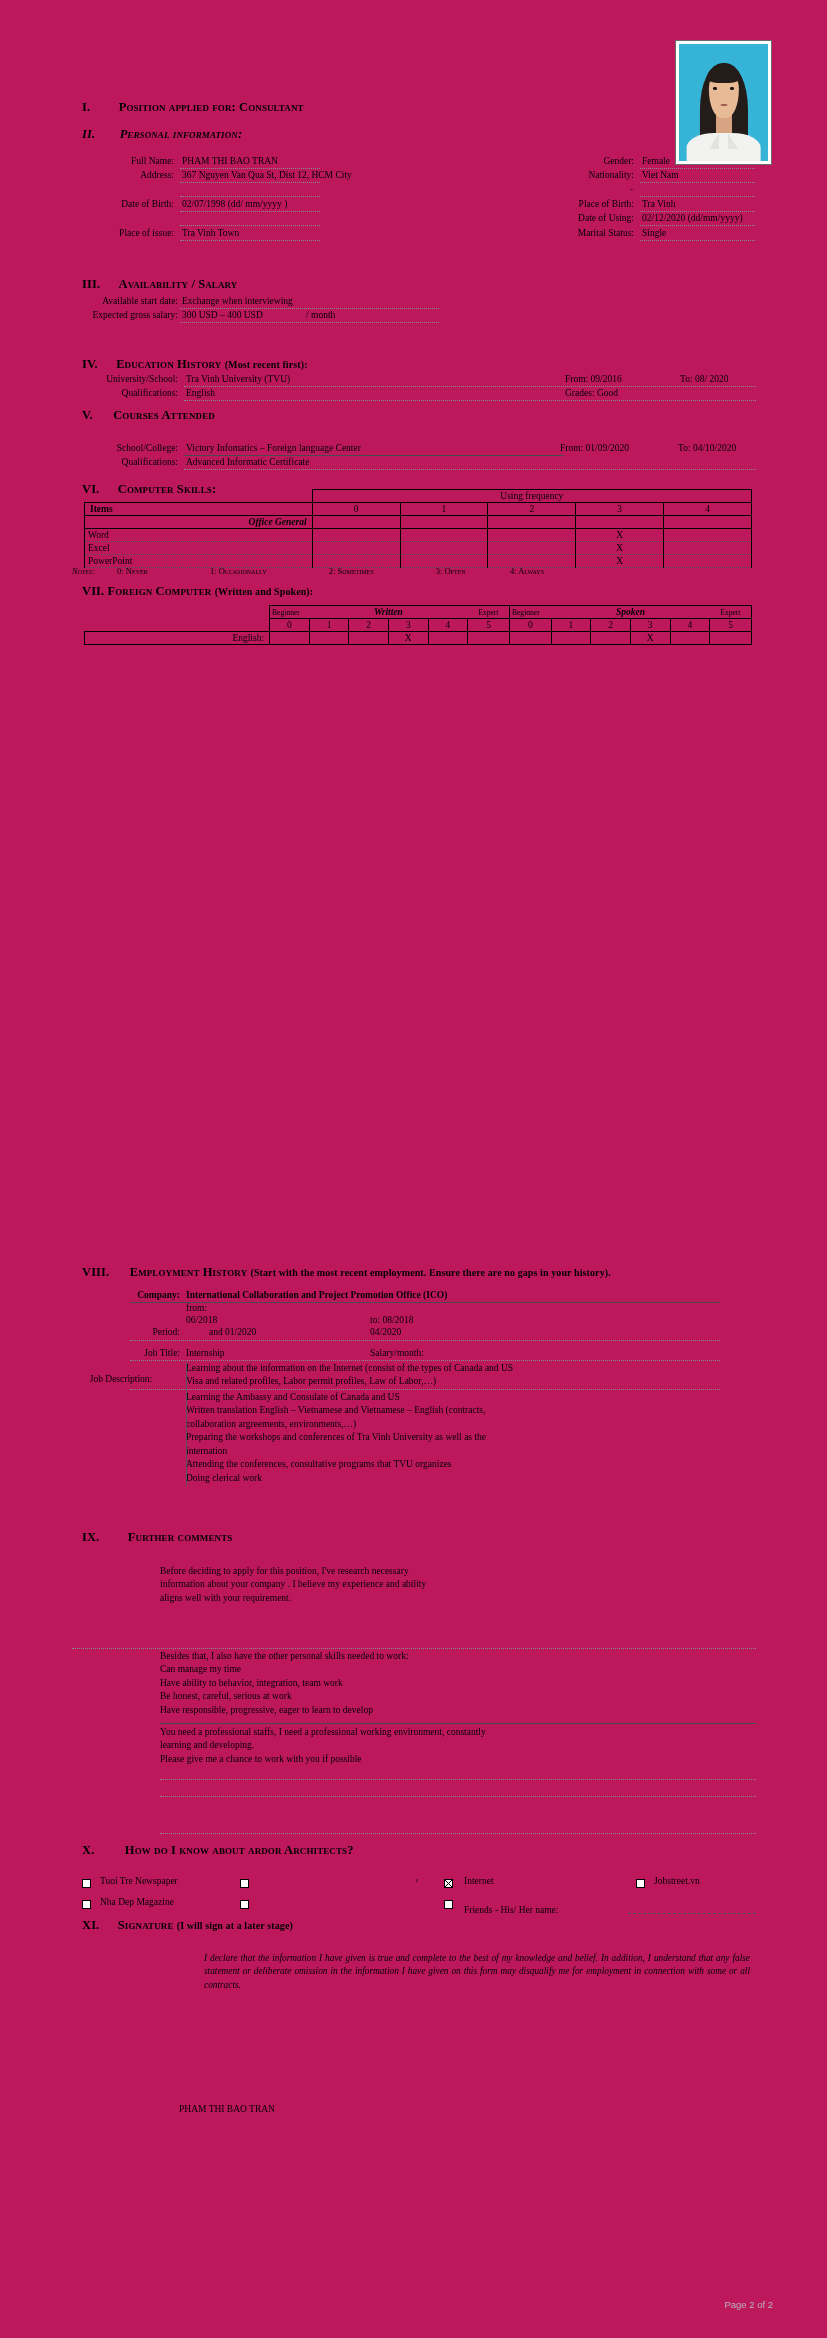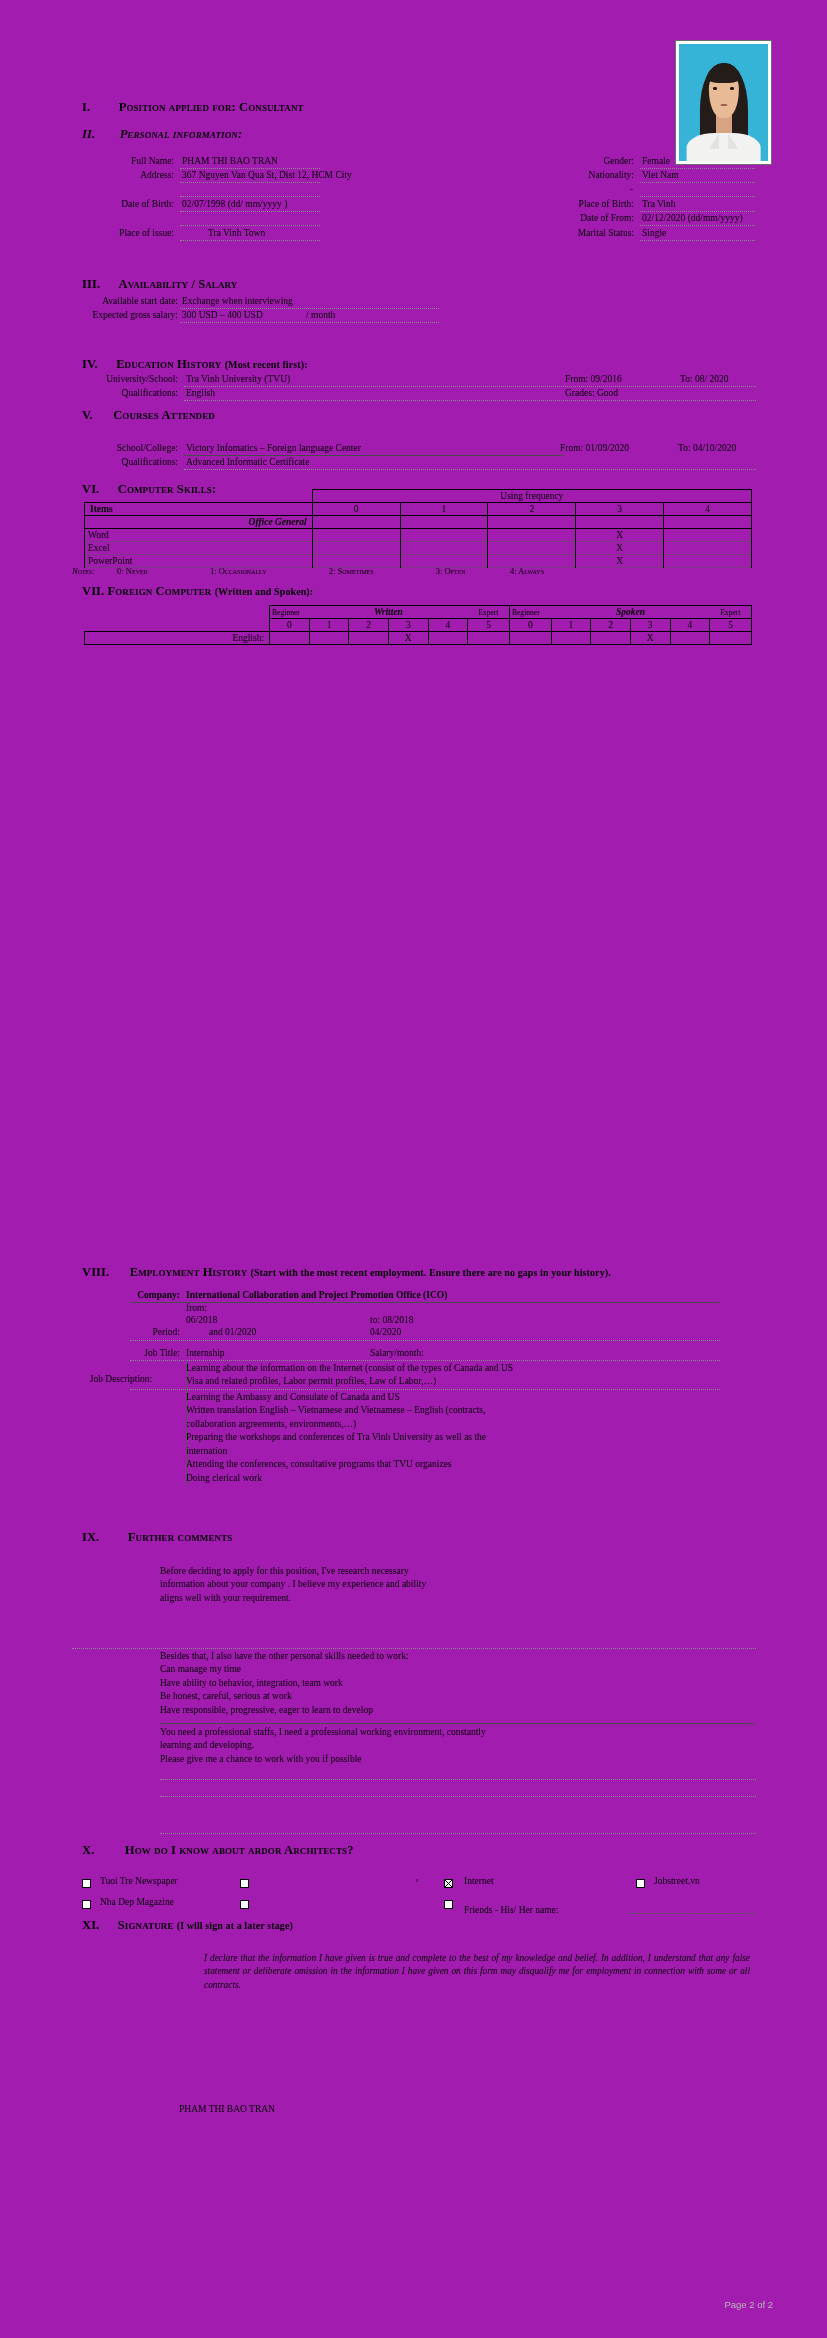--- a/index.html
+++ b/index.html
@@ -18,21 +18,21 @@
     height: 2338px;
     margin: 0 auto;
     background: #ffffff;
     overflow: hidden;
   }
   .sheet {
     position: absolute;
     left: 0; top: 0;
     width: 827px;
     height: 2338px;
-    background: #a21caf;
+    background: #be185d;
   }
   
   .photo-frame {
     position: absolute;
     left: 675px;
     top: 40px;
     width: 97px;
     height: 125px;
     border: 1px solid #6b6b6b;
     background: #ffffff;
@@ -286,39 +286,39 @@
 
     <div class="dotline" style="left:180px; top:196px; width:140px;"></div>
 
     <div class="lbl" style="left:70px; top:199px; width:104px;">Date of Birth:</div>
     <div class="val" style="left:182px; top:199px;">02/07/1998 (dd/ mm/yyyy )</div>
     <div class="dotline" style="left:180px; top:211px; width:140px;"></div>
 
     <div class="dotline" style="left:180px; top:225px; width:140px;"></div>
 
     <div class="lbl" style="left:70px; top:228px; width:104px;">Place of issue:</div>
-    <div class="val" style="left:182px; top:228px;margin-left:26px;">Tra Vinh Town</div>
+    <div class="val" style="left:182px; top:228px;">Tra Vinh Town</div>
     <div class="dotline" style="left:180px; top:240px; width:140px;"></div>
 
     <div class="lbl" style="left:530px; top:156px; width:104px;">Gender:</div>
     <div class="val" style="left:642px; top:156px;">Female</div>
     <div class="dotline" style="left:640px; top:168px; width:115px;"></div>
 
     <div class="lbl" style="left:530px; top:170px; width:104px;">Nationality:</div>
     <div class="val" style="left:642px; top:170px;">Viet Nam</div>
     <div class="dotline" style="left:640px; top:182px; width:115px;"></div>
 
     <div class="val" style="left:630px; top:184px; font-size:9px;">-</div>
     <div class="dotline" style="left:640px; top:196px; width:115px;"></div>
 
     <div class="lbl" style="left:530px; top:199px; width:104px;">Place of Birth:</div>
     <div class="val" style="left:642px; top:199px;">Tra Vinh</div>
     <div class="dotline" style="left:640px; top:211px; width:115px;"></div>
 
-    <div class="lbl" style="left:530px; top:213px; width:104px;">Date of From:</div>
+    <div class="lbl" style="left:530px; top:213px; width:104px;">Date of Using:</div>
     <div class="val" style="left:642px; top:213px;">02/12/2020 (dd/mm/yyyy)</div>
     <div class="dotline" style="left:640px; top:225px; width:115px;"></div>
 
     <div class="lbl" style="left:530px; top:228px; width:104px;">Marital Status:</div>
     <div class="val" style="left:642px; top:228px;">Single</div>
     <div class="dotline" style="left:640px; top:240px; width:115px;"></div>
 
     <div class="sec-head" style="left:82px; top:277px;">
       <span class="rn">III.</span>
       <span style="display:inline-block;width:12px"></span>

